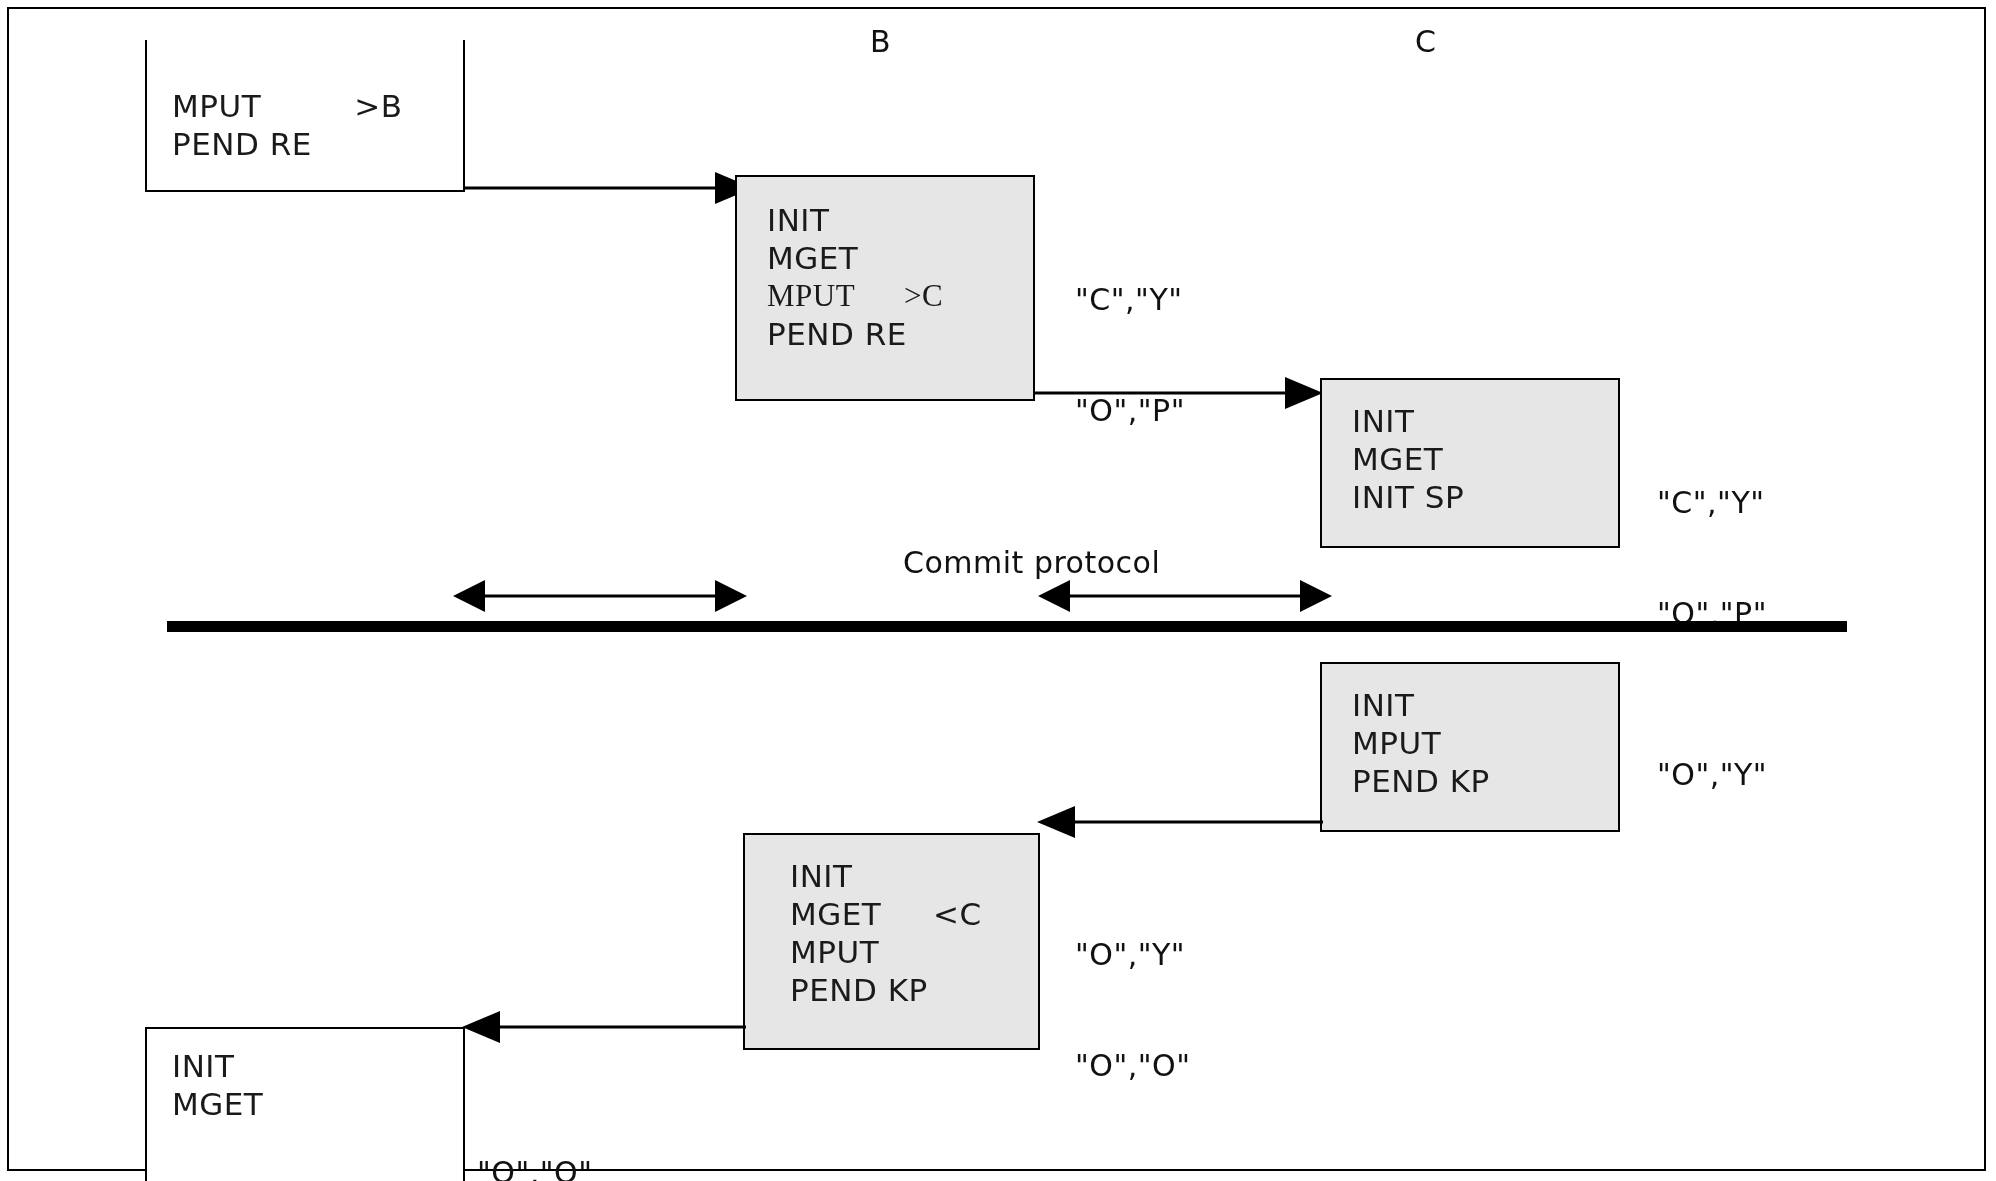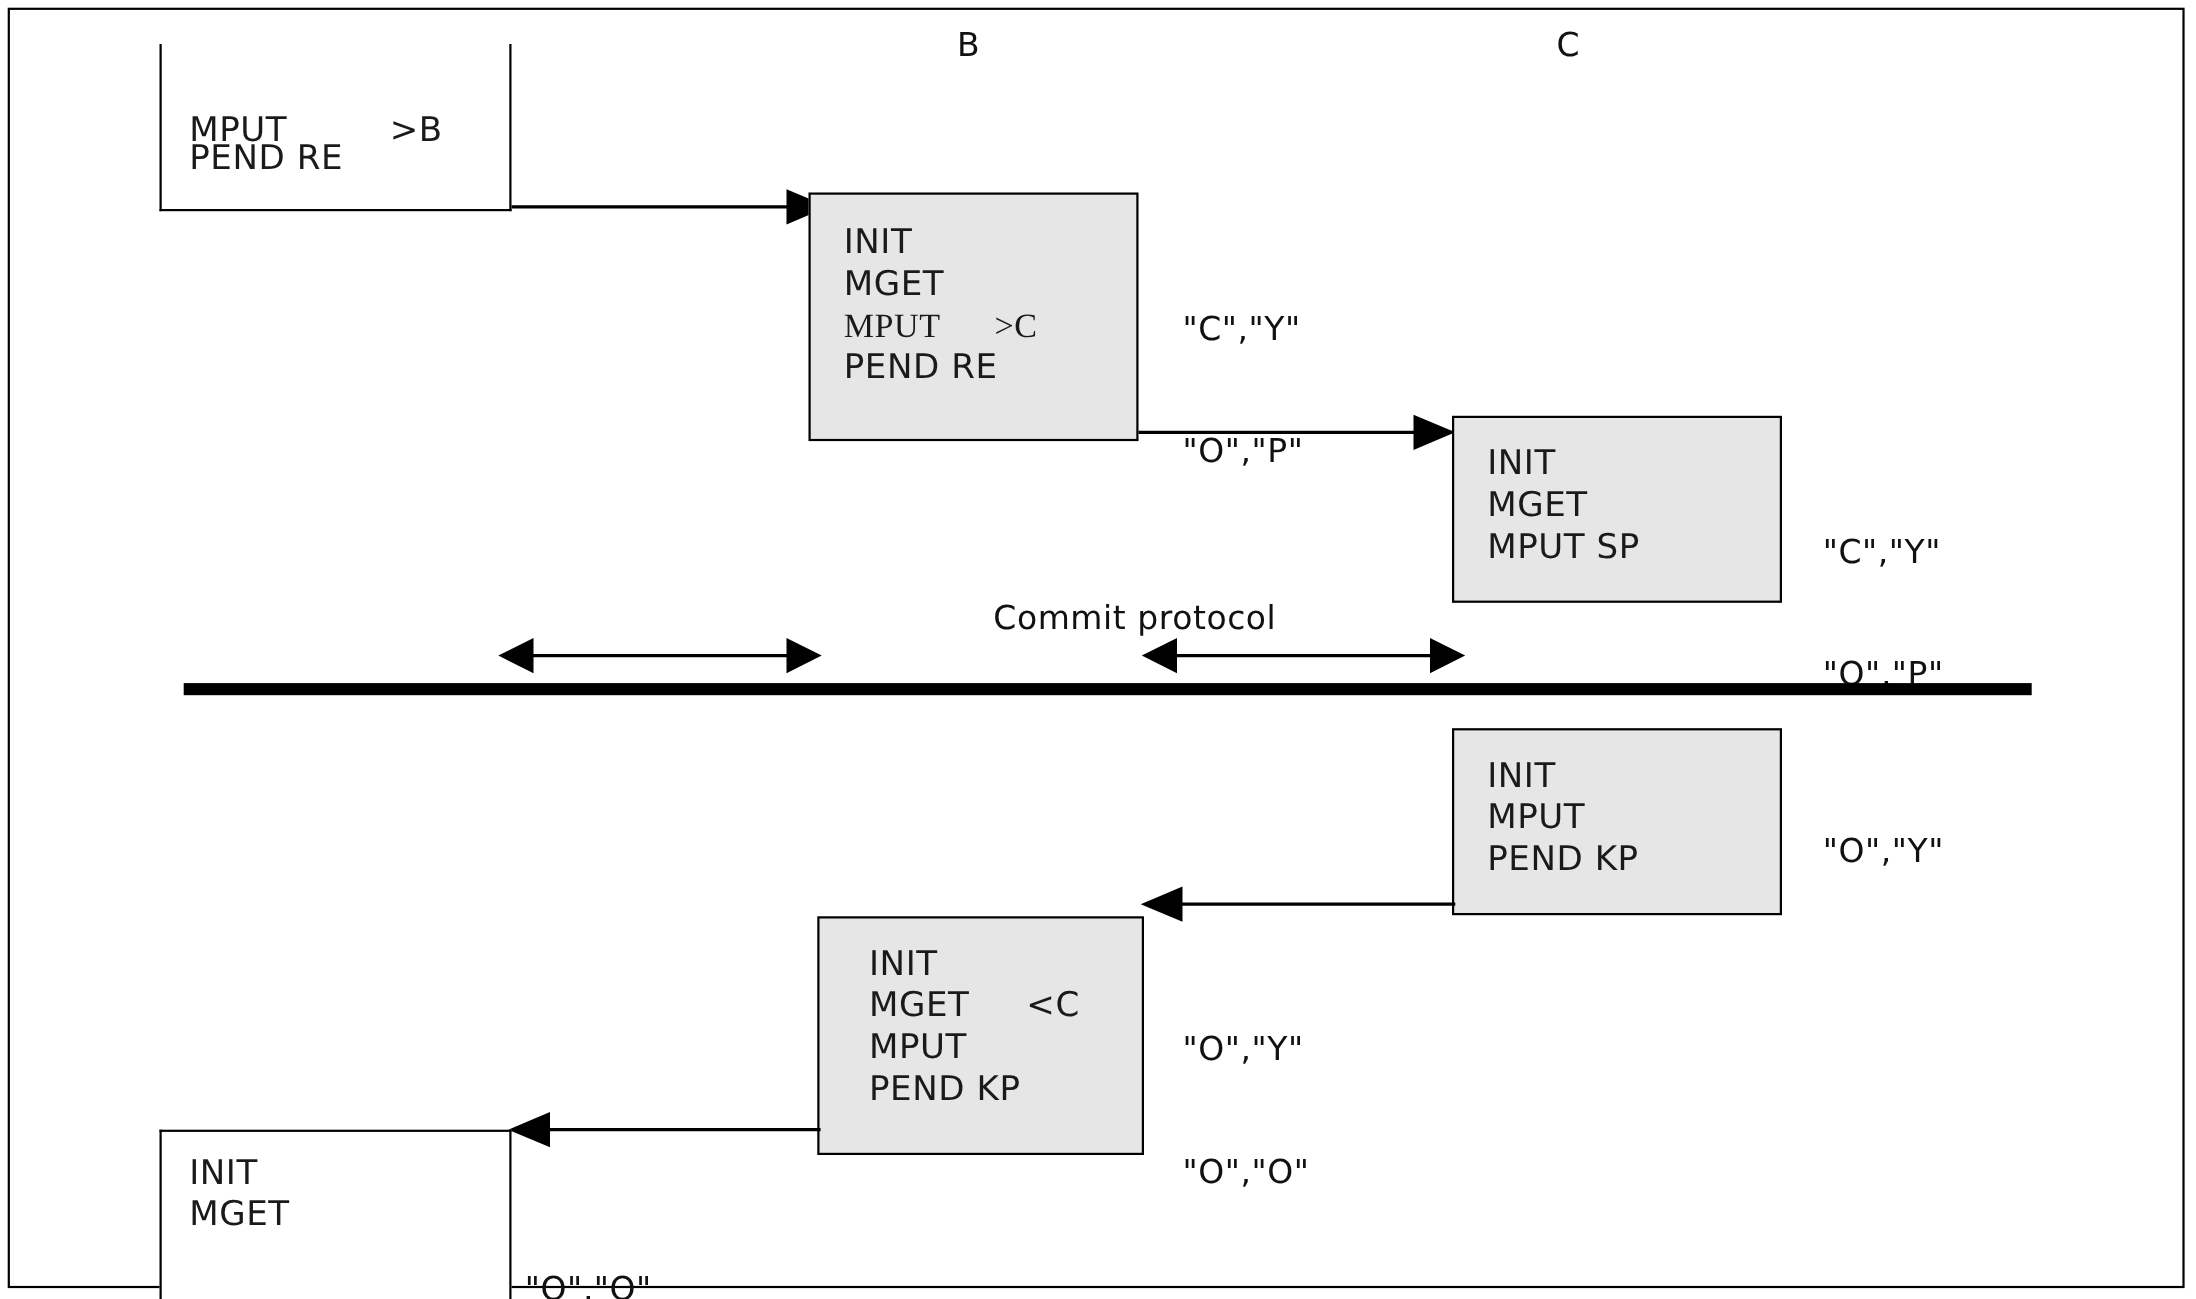--- a/index.html
+++ b/index.html
@@ -98,21 +98,21 @@
 
 <div id="canvas">
 
   <div id="frame"></div>
 
   <div class="col-header" style="left:870px; top:24px;">B</div>
 
   <div class="col-header" style="left:1415px; top:24px;">C</div>
 
   <div class="box open-top" style="left:145px; top:40px; width:320px; height:152px;">
-    <div class="box-body" style="position:absolute; left:25px; top:47px;margin-top:12px;">MPUT         &gt;B</div>
+    <div class="box-body" style="position:absolute; left:25px; top:47px;">MPUT         &gt;B</div>
     <div class="box-body" style="position:absolute; left:25px; top:85px;">PEND RE</div>
   </div>
 
   <svg class="arrow-svg" style="left:465px; top:168px;" width="290" height="40">
     <line x1="0" y1="20" x2="254" y2="20" stroke="#000" stroke-width="3"></line>
     <polygon points="250,4 288,20 250,36" fill="#000"></polygon>
   </svg>
 
   <div class="box shaded" style="left:735px; top:175px; width:300px; height:226px;">
     <div class="box-body" style="position:absolute; left:30px; top:24px;">INIT</div>
@@ -127,21 +127,21 @@
   </div>
 
   <svg class="arrow-svg" style="left:1035px; top:373px;" width="290" height="40">
     <line x1="0" y1="20" x2="254" y2="20" stroke="#000" stroke-width="3"></line>
     <polygon points="250,4 288,20 250,36" fill="#000"></polygon>
   </svg>
 
   <div class="box shaded" style="left:1320px; top:378px; width:300px; height:170px;">
     <div class="box-body" style="position:absolute; left:30px; top:22px;">INIT</div>
     <div class="box-body" style="position:absolute; left:30px; top:60px;">MGET</div>
-    <div class="box-body" style="position:absolute; left:30px; top:98px;">MPUT SP</div>
+    <div class="box-body" style="position:absolute; left:30px; top:98px;">INIT SP</div>
   </div>
 
   <div class="ann" style="left:1657px; top:410px;">
     <div>"C","Y"</div>
     <div>"O","P"</div>
   </div>
 
   <div class="caption" style="left:903px; top:545px;">Commit protocol</div>
 
   <svg class="arrow-svg" style="left:465px; top:578px;" width="270" height="36">

